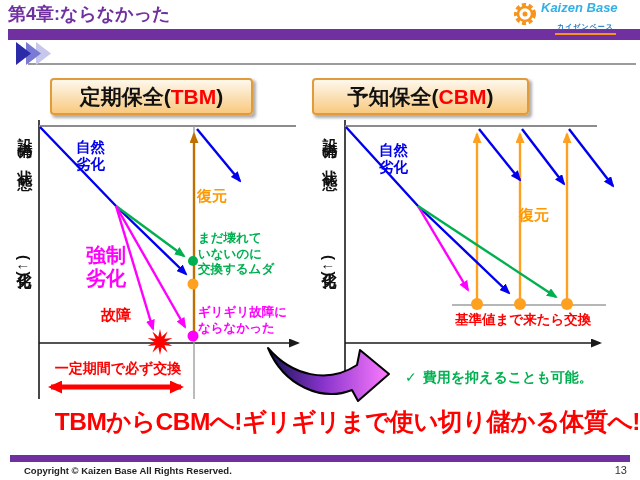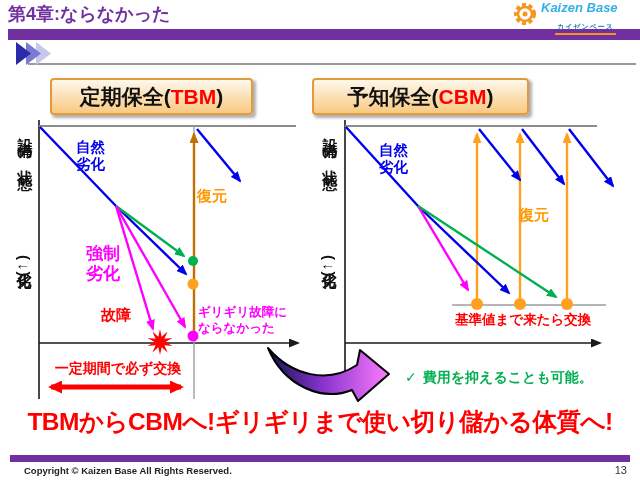--- a/index.html
+++ b/index.html
@@ -31,32 +31,32 @@
           font-weight:bold;color:#111;font-size:15px;z-index:3;}
   .vmain{letter-spacing:5px;}
   .vsub{letter-spacing:1px;}
   
   .lbl{position:absolute;font-weight:bold;white-space:pre-line;line-height:1.15;z-index:3;}
   .blue{color:#0000EE;} .green{color:#00B050;} .magenta{color:#FF00FF;}
   .orange{color:#FF9900;} .red{color:#FF0000;}
   .lbl-natural-l{left:76px;top:139px;font-size:14.5px;}
   .lbl-restore-l{left:197px;top:187px;font-size:15px;}
   .lbl-waste{left:198px;top:231px;font-size:12.5px;line-height:1.24;}
-  .lbl-forced{left:86px;top:244px;font-size:17px;}
+  .lbl-forced{left:86px;top:244px;font-size:20px;}
   .lbl-failure{left:101px;top:306px;font-size:15px;}
   .lbl-barely{left:198px;top:305px;font-size:12.5px;line-height:1.24;}
   .lbl-bottom-note{left:44px;top:360px;width:148px;text-align:center;font-size:14px;}
   .lbl-natural-r{left:379px;top:142px;font-size:14.5px;}
   .lbl-restore-r{left:519px;top:206px;font-size:15px;}
   .lbl-threshold{left:455px;top:312px;width:160px;text-align:left;font-size:13.5px;}
   .check-line{position:absolute;font-size:14px;font-weight:bold;color:#00B050;z-index:3;}
   .check1{left:397px;top:350px;} .check2{left:405px;top:369px;}
   .check-icon{margin-right:6px;}
   
-  .bottom-message{position:absolute;left:0;top:405px;width:640px;text-align:center;
+  .bottom-message{position:absolute;left:0;top:405px;width:640px;text-align:right;
                   font-size:24.5px;font-weight:bold;color:#FF0000;letter-spacing:-0.5px;z-index:3;}
   .footer-bar{position:absolute;left:10px;top:455px;width:620px;height:7px;background:#7030A0;z-index:2;}
   .copyright{position:absolute;left:24px;top:465px;font-size:9.5px;font-weight:bold;color:#222;z-index:3;}
   .page-number{position:absolute;right:13px;top:464px;font-size:11px;color:#333;z-index:3;}
   
   .diagram-svg{position:absolute;left:0;top:0;width:640px;height:480px;z-index:1;}
 </style>
 </head>
 <body>
 
@@ -97,20 +97,23 @@
   </div>
 
   <div class="vlabel vmain" style="left:15px;top:126px;">設備の状態</div>
   <div class="vlabel vsub" style="left:14px;top:255px;">(劣化↓)</div>
   <div class="vlabel vmain" style="left:320px;top:126px;">設備の状態</div>
   <div class="vlabel vsub" style="left:319px;top:255px;">(劣化↓)</div>
 
   <div class="lbl blue lbl-natural-l">自然
  劣化</div>
   <div class="lbl orange lbl-restore-l">復元</div>
+  <div class="lbl green lbl-waste">まだ壊れて
+いないのに
+交換するムダ</div>
   <div class="lbl magenta lbl-forced">強制
  劣化</div>
   <div class="lbl red lbl-failure">故障</div>
   <div class="lbl magenta lbl-barely">ギリギリ故障に
 ならなかった</div>
   <div class="lbl red lbl-bottom-note">一定期間で必ず交換</div>
 
   <div class="lbl blue lbl-natural-r">自然
  劣化</div>
   <div class="lbl orange lbl-restore-r">復元</div>

